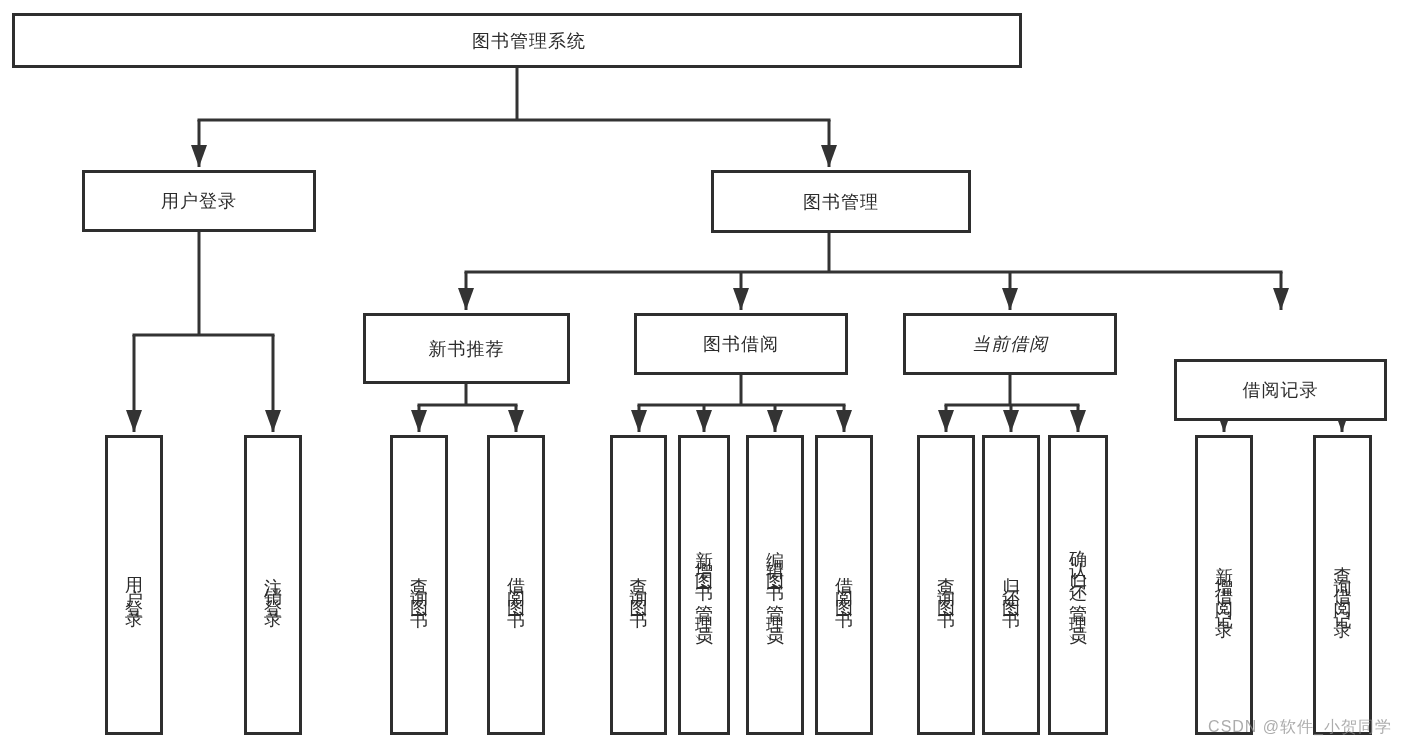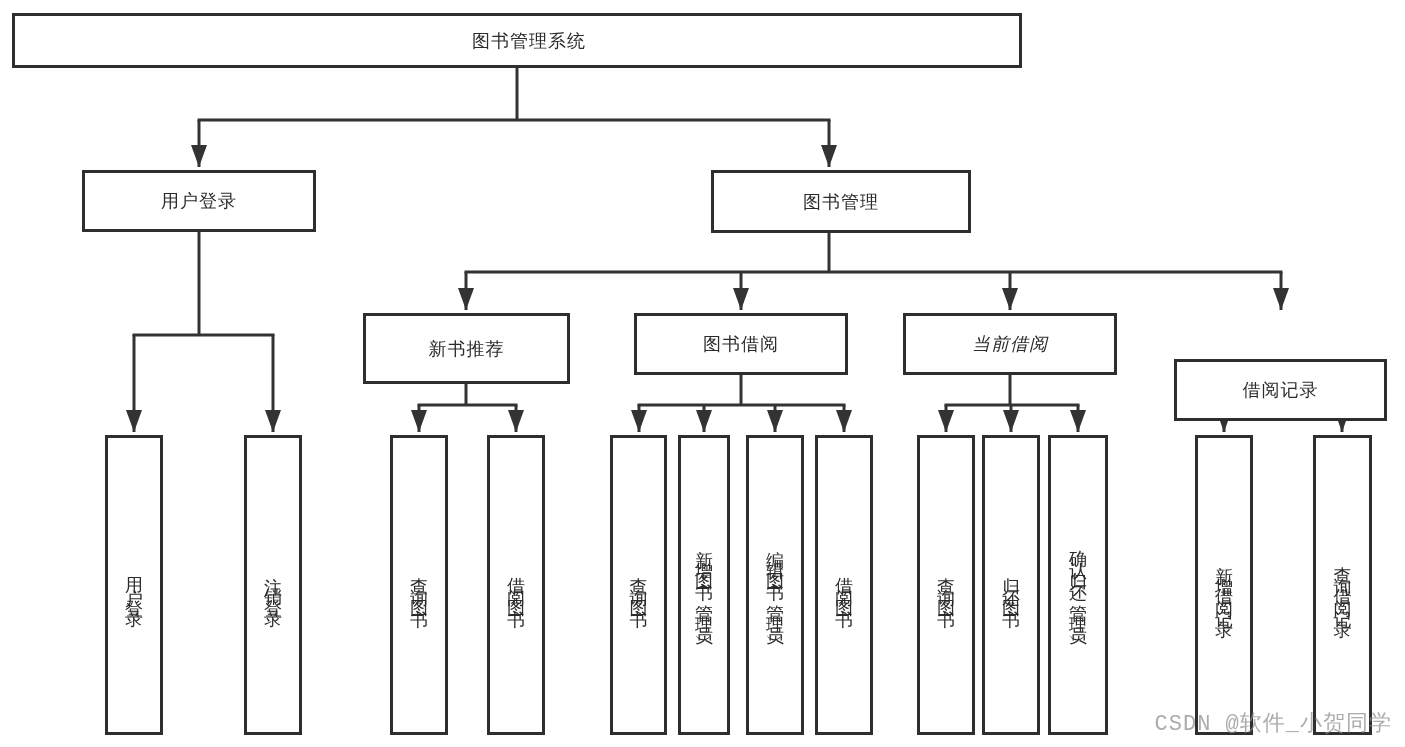--- a/index.html
+++ b/index.html
@@ -33,26 +33,25 @@
     writing-mode: vertical-rl;
     text-orientation: mixed;
     letter-spacing: 11px;
     line-height: 1;
   }
   .vbox span { display: inline-block; }
   .watermark {
     position: absolute;
     right: 13px;
     bottom: 9px;
-    font-size: 22px;
+    font-size: 16px;
     color: rgba(140, 140, 140, 0.72);
     letter-spacing: 1px;
     z-index: 3;
     white-space: nowrap;
-    font-family: Liberation Mono, monospace;
   }
 </style>
 </head>
 <body>
 
 <div id="canvas">
 
   <svg id="connectors" viewBox="0 0 1405 747" xmlns="http://www.w3.org/2000/svg">
     <defs>
       <marker id="arw" markerUnits="userSpaceOnUse" markerWidth="26" markerHeight="18" refX="22" refY="8" orient="auto">

